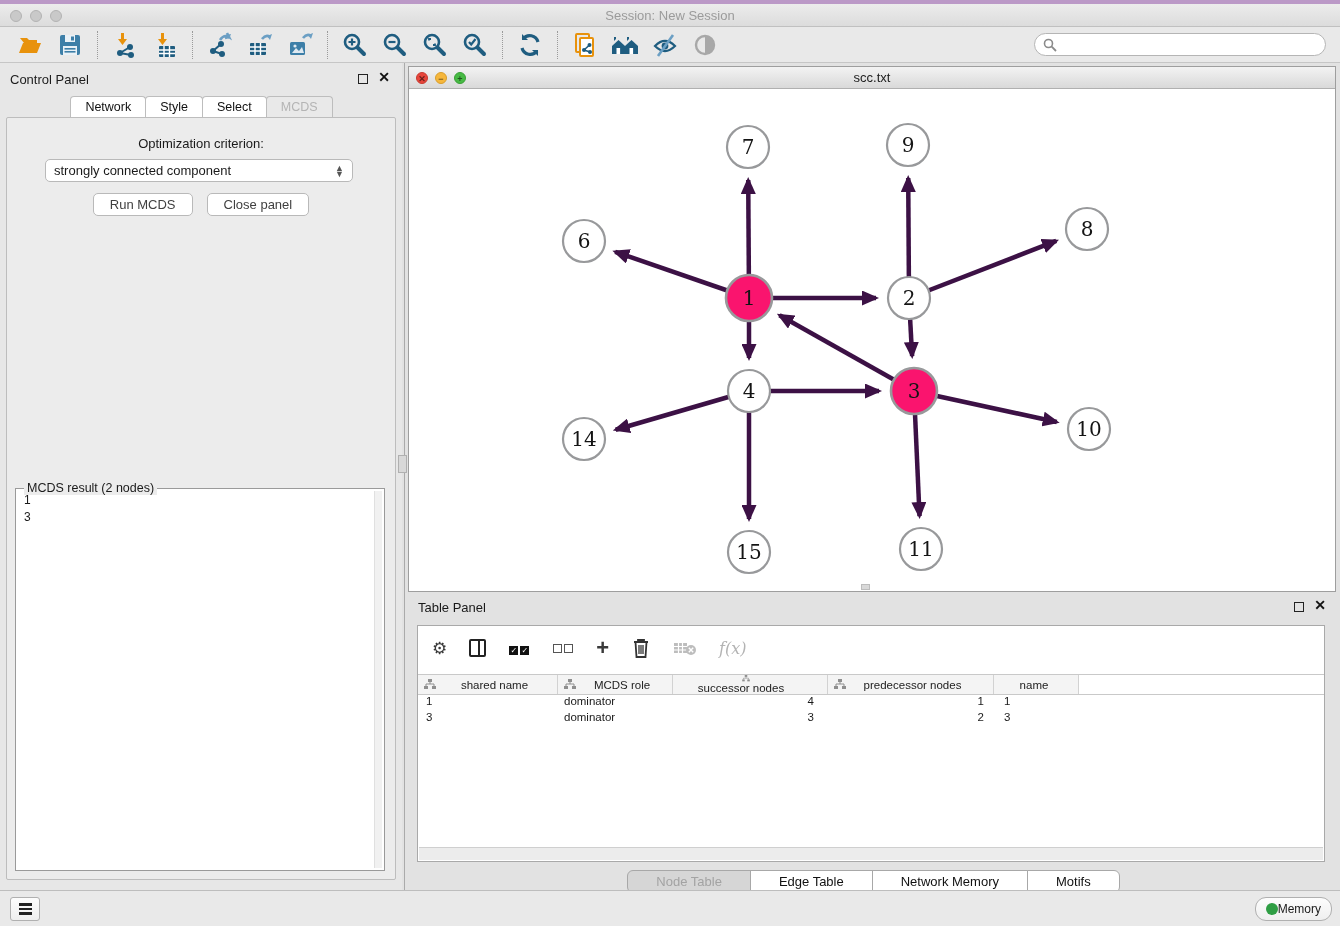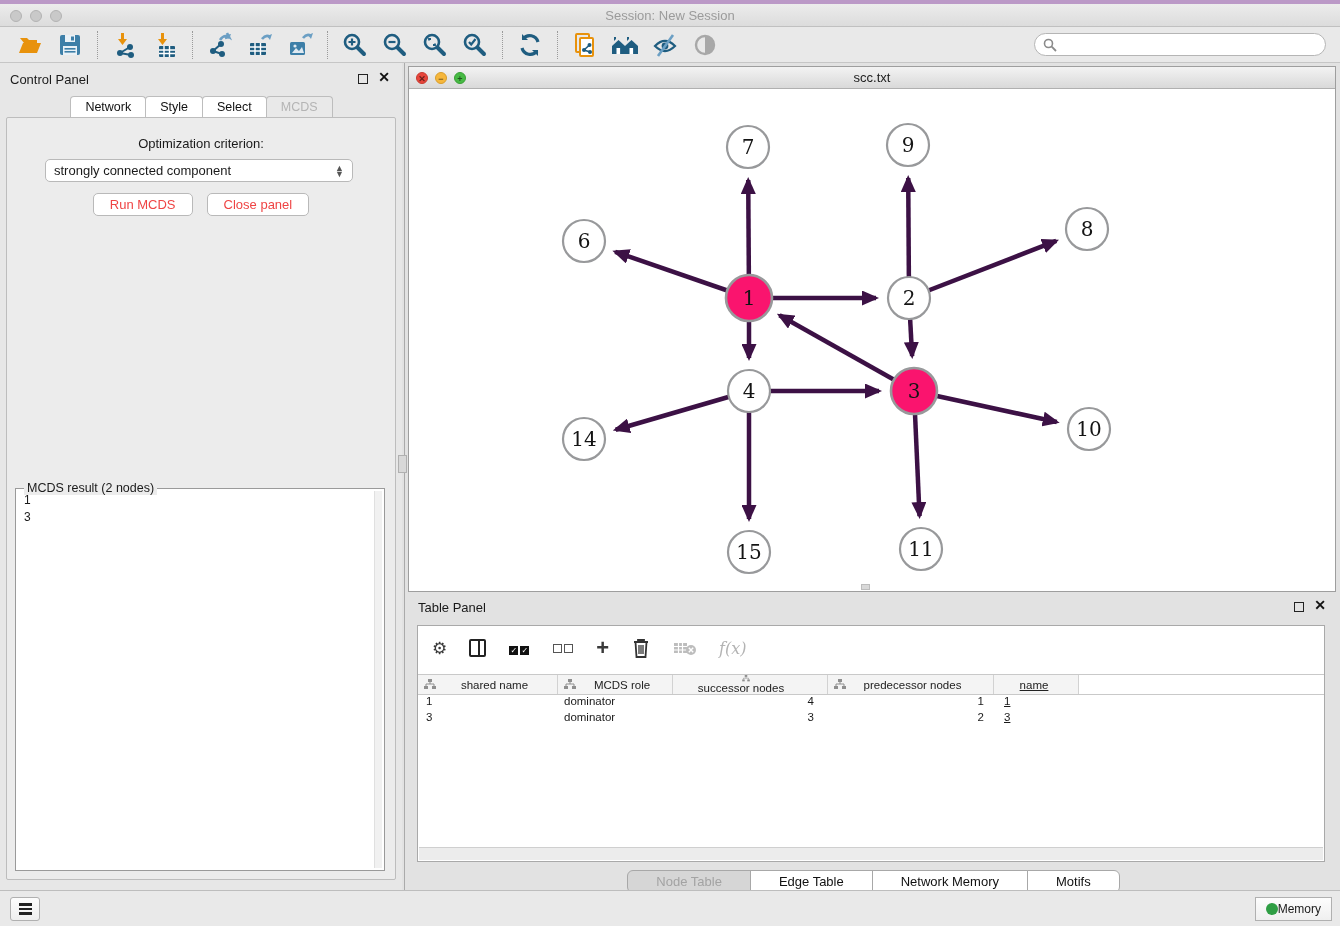--- a/index.html
+++ b/index.html
@@ -25,21 +25,21 @@
   .panel-max { position:absolute; width:10px; height:10px; border:1.6px solid #222; top:11px; }
   .panel-close { position:absolute; top:6px; font-size:14px; font-weight:bold; color:#111; }
   .cp-tabs { position:absolute; left:0; top:33px; width:100%; display:flex; justify-content:center; z-index:2; }
   .cp-tab { padding:3px 14px; font-size:12.5px; background:#fff; border:1px solid #bdbdbd; border-bottom:none; border-radius:4px 4px 0 0; margin-right:-1px; color:#111; }
   .cp-tab.disabled-active { background:#e9e9e9; color:#b4b4b4; }
   .cp-box { position:absolute; left:6px; right:6px; top:54px; bottom:10px; background:#ececec; border:1px solid #bdbdbd; border-radius:2px; }
   .opt-label { position:absolute; left:0; right:0; top:18px; text-align:center; font-size:13px; }
   .cp-select { position:absolute; left:38px; right:42px; top:41px; height:23px; background:#fff; border:1px solid #b9b9b9; border-radius:5px; display:flex; align-items:center; padding:0 8px; font-size:13px;justify-content:space-between; }
   .cp-select .stepper { margin-left:auto; display:flex; flex-direction:column; line-height:6px; font-size:9px; color:#555; }
   .cp-btn-row { position:absolute; left:0; right:0; top:75px; display:flex; justify-content:center; gap:14px; }
-  .cp-btn { background:#fff; border:1px solid #b9b9b9; border-radius:5px; padding:3px 16px; font-size:13px; color:#ef4444; }
+  .cp-btn { background:#fff; border:1px solid #b9b9b9; border-radius:5px; padding:3px 16px; font-size:13px; color:#404040; }
   .mcds-fieldset { position:absolute; left:8px; right:10px; top:370px; bottom:8px; border:1px solid #9a9a9a; background:#fff; }
   .mcds-legend { position:absolute; left:8px; top:-8px; background:#ececec; padding:0 3px; font-size:12.5px; }
   .mcds-text { position:absolute; left:2px; top:3px; right:12px; bottom:2px; font-size:12px; line-height:17px; padding-left:6px; white-space:pre-line; }
   .mcds-scroll { position:absolute; right:2px; top:2px; width:8px; bottom:2px; background:#f1f1f1; border-left:1px solid #e0e0e0; }
 
   
   .v-divider { position:absolute; left:404px; top:63px; width:1px; height:827px; background:#aaa; }
   .v-handle { position:absolute; left:398px; top:455px; width:9px; height:18px; background:#d8d8d8; border:1px solid #b0b0b0; }
 
   
@@ -61,34 +61,34 @@
   .tp-grid { position:absolute; left:0; top:48px; right:0; }
   .tp-head-row { display:flex; height:21px; border-top:1px solid #c9c9c9; border-bottom:1px solid #c9c9c9; }
   .tp-th { background:#f4f4f4; border-right:1px solid #d2d2d2; display:flex; align-items:center; font-size:11.5px; color:#222; }
   .tp-th .th-label { flex:1; text-align:center; padding-right:4px; }
   .tp-row { display:flex; height:16px; font-size:11.5px; }
   .tp-td { overflow:hidden; white-space:nowrap; }
   .c0 { width:140px; padding-left:8px; }
   .c1 { width:115px; padding-left:6px; }
   .c2 { width:155px; text-align:right; padding-right:14px; }
   .c3 { width:166px; text-align:right; padding-right:10px; }
-  .c4 { width:85px; padding-left:10px;text-decoration:underline; }
+  .c4 { width:85px; padding-left:10px; }
   .tp-hscroll { position:absolute; left:1px; right:1px; bottom:1px; height:13px; background:#ececec; border-top:1px solid #cfcfcf; }
   .tp-tabs { position:absolute; left:0; right:0; top:278px; display:flex; justify-content:center; }
   .tp-tab { padding:3px 28px; font-size:13px; background:#fff; border:1px solid #a8a8a8; margin-left:-1px; color:#111; }
   .tp-tab:first-child { border-radius:6px 0 0 6px; }
   .tp-tab:last-child { border-radius:0 6px 6px 0; }
   .tp-tab.selected { background:#d6d6d6; color:#a3a3a3; }
 
   
   .statusbar { position:absolute; left:0; top:890px; width:1340px; height:36px; background:#e9e9e9; border-top:1px solid #bdbdbd; }
   .sb-left-btn { position:absolute; left:10px; top:6px; width:30px; height:24px; background:linear-gradient(#fdfdfd,#efefef); border:1px solid #b0b0b0; border-radius:3px; display:flex; align-items:center; justify-content:center; }
   .list-icon { display:flex; flex-direction:column; gap:2px; }
   .list-icon i { display:block; width:13px; height:2.5px; background:#222; }
-  .memory-btn { position:absolute; right:8px; top:6px; height:24px; background:linear-gradient(#fdfdfd,#efefef); border:1px solid #b0b0b0; border-radius:0; display:flex; align-items:center; gap:0; padding:0 10px; font-size:12px;justify-content:flex-end; }
+  .memory-btn { position:absolute; right:8px; top:6px; height:24px; background:linear-gradient(#fdfdfd,#efefef); border:1px solid #b0b0b0; border-radius:11px; display:flex; align-items:center; gap:0; padding:0 10px; font-size:12px;justify-content:flex-end; }
   .mem-dot { width:12px; height:12px; border-radius:50%; background:#2f9e44; }
 
   
   .txt-icon { font-size:17px; color:#3a3a3a; }
   .fx { font-family:"DejaVu Serif", serif; font-style:italic; font-size:16px; color:#b3b3b3; }
   .cols-icon { width:17px; height:18px; border:2px solid #222; border-radius:2px; position:relative; }
   .cols-icon::after { content:""; position:absolute; left:50%; top:0; bottom:0; width:2px; background:#222; }
   .chk { display:inline-block; width:9px; height:9px; margin:0 1px; }
   .chk.on { background:#111; color:#fff; font-size:8px; line-height:9px; text-align:center; }
   .chk.off { border:1.6px solid #555; background:#fff; }

